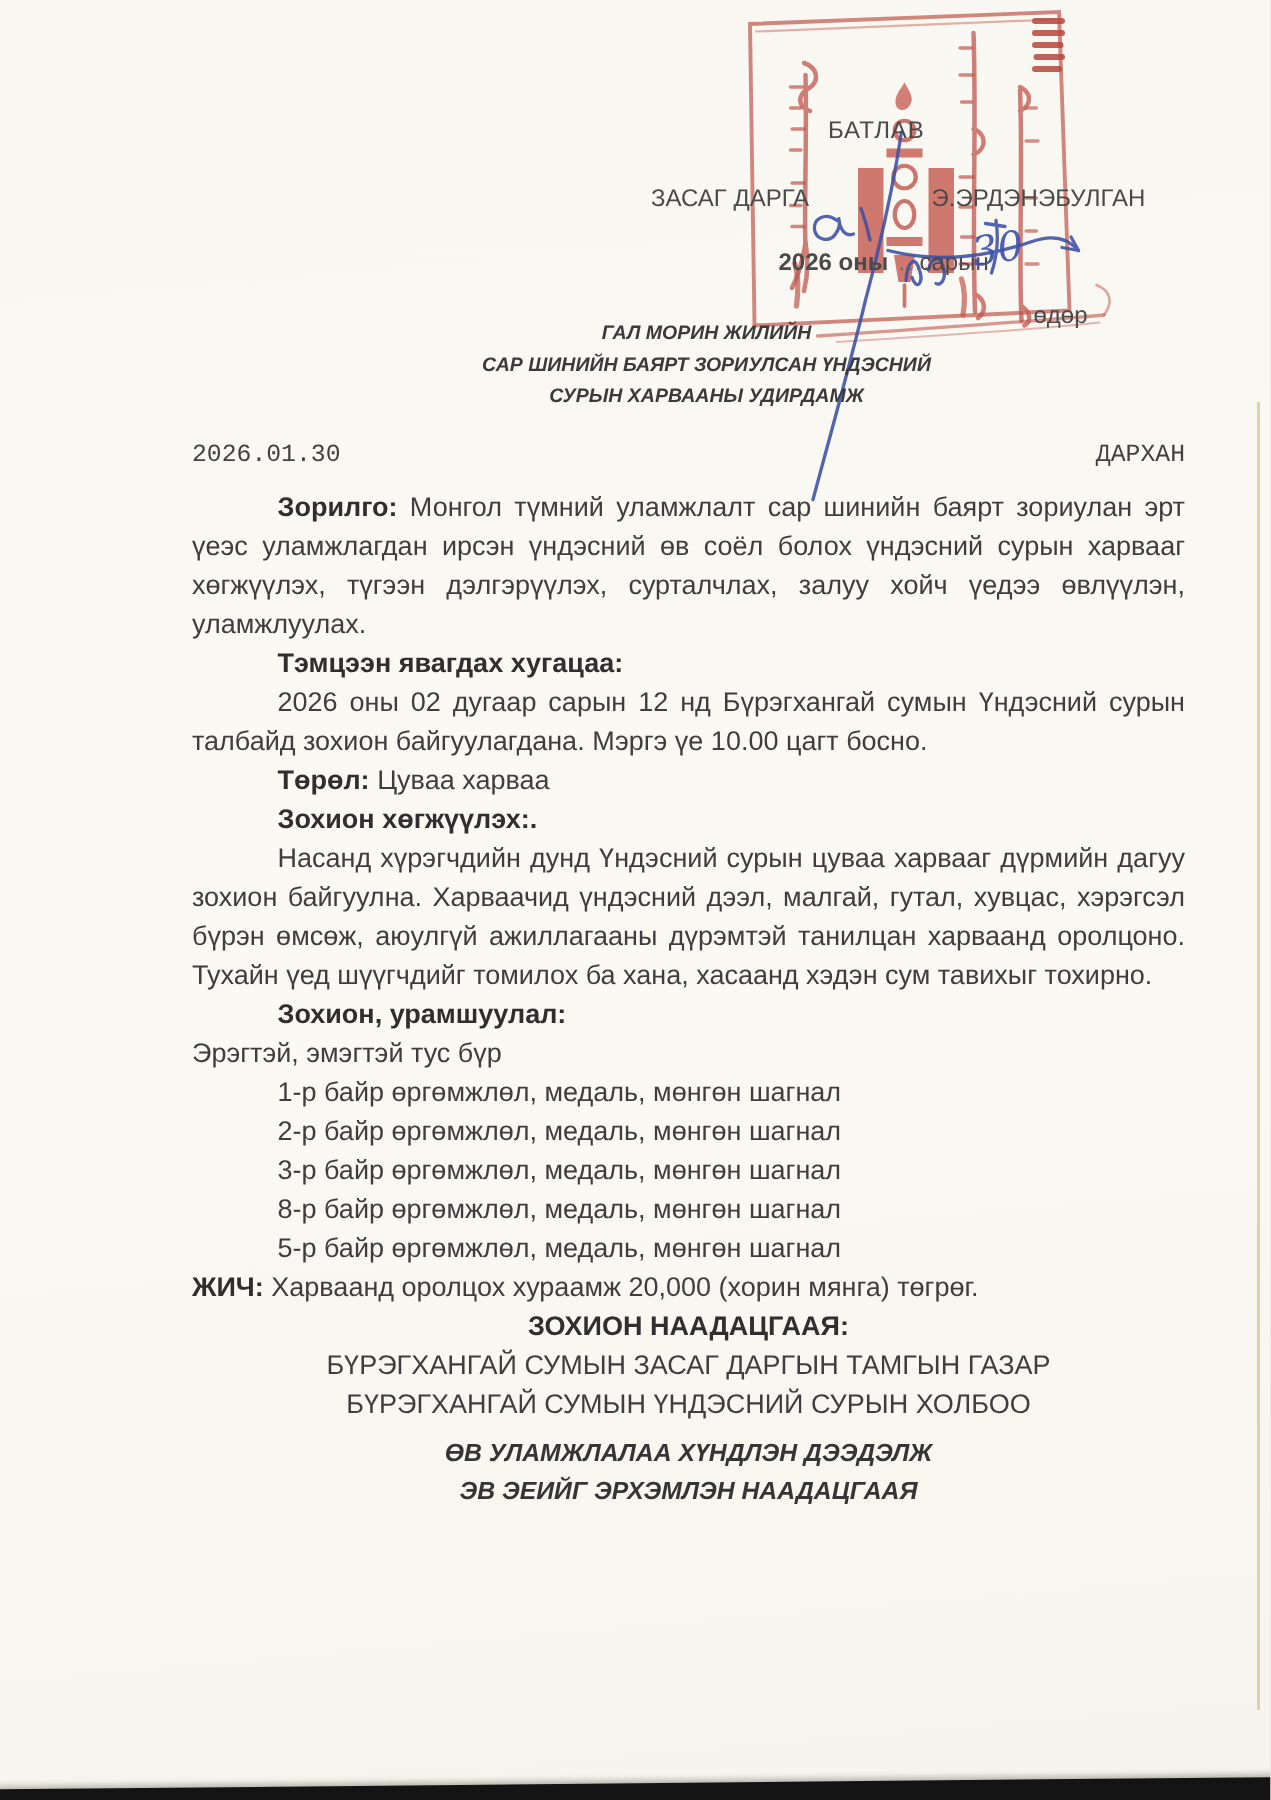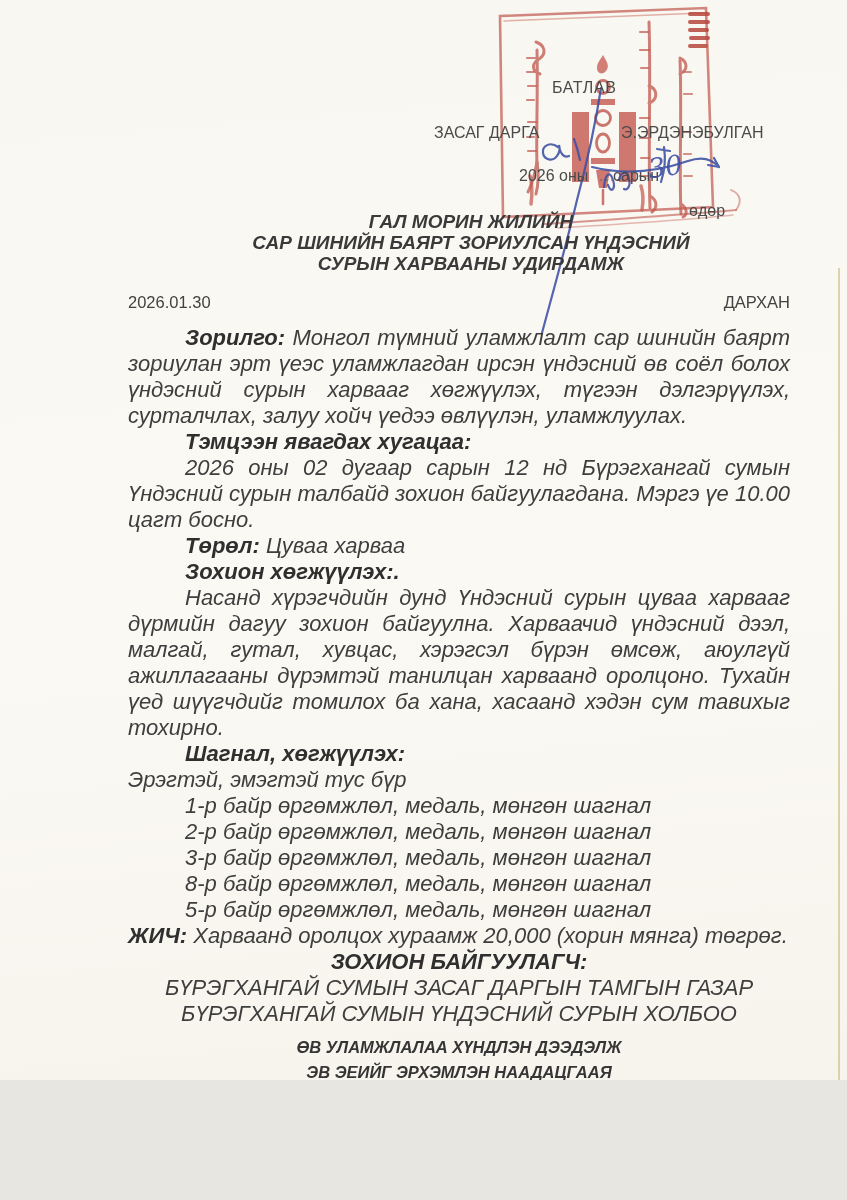--- a/index.html
+++ b/index.html
@@ -1,48 +1,48 @@
 <!DOCTYPE html>
 <html><head>
 <meta charset="utf-8">
 <style>
   html,body{margin:0;padding:0;background:#e8e6e0;}
   .page{
-    position:relative;width:847px;height:1080px;overflow:hidden;
+    position:relative;width:847px;height:1200px;overflow:hidden;
     background:linear-gradient(175deg,#f9f7f1 0%,#fbf9f4 55%,#f6f4ec 100%);
     font-family:"Liberation Sans",sans-serif;color:#3e3e3e;
   }
   .abs{position:absolute;white-space:nowrap;}
   .hdr-text{font-size:16px;color:#4a4a4a;}
   .batlav{left:552px;top:79px;letter-spacing:.6px;}
   .approver-title{left:434px;top:124px;}
   .approver-name{left:621px;top:124px;}
-  .date-prefix{left:519px;top:167px;}
+  .date-prefix{left:519px;top:167px;font-weight:bold;}
   .date-dots{left:599px;top:167px;color:#6b6b6b;letter-spacing:1px;}
   .date-saryn{left:613px;top:167px;}
   .date-suffix{left:689px;top:167px;margin-top:35px;}
   .hw-day{
     left:648px;top:151px;font-family:"DejaVu Serif",serif;font-style:italic;
     font-size:27px;color:#3d50a5;transform:rotate(-9deg);opacity:.9;
   }
   .stamp-svg{position:absolute;left:0;top:0;pointer-events:none;}
   .title{
     position:absolute;left:128px;top:211px;width:662px;text-align:center;
-    font-size:19px;font-weight:700;font-style:italic;line-height:21px;
+    font-size:13px;font-weight:700;font-style:italic;line-height:21px;
     color:#3a3a3a;transform:translateX(12px);
   }
   .meta{
     position:absolute;left:128px;top:293px;width:662px;display:flex;
-    justify-content:space-between;font-size:16.5px;color:#424242;
+    justify-content:space-between;font-size:16.5px;color:#424242;font-family:Liberation Mono, monospace;
   }
   .bodycol{
     position:absolute;left:128px;top:325px;width:662px;
     font-size:16.5px;line-height:26px;color:#3e3e3e;
   }
-  .bodycol p,.bodycol h3{margin:0;font-size:22px;line-height:26px;font-weight:400;font-style:italic;}
+  .bodycol p,.bodycol h3{margin:0;font-size:18px;line-height:26px;font-weight:400;}
   .bodycol b,.bodycol h3{font-weight:700;color:#2f2f2f;}
   .ind{text-indent:57px;}
   .just{text-align:justify;}
   .pl{padding-left:57px;}
   .m-t2{margin-top:2px;} .m-t4{margin-top:4px;} .m-t6{margin-top:6px;}
   .m-t7{margin-top:7px;} .m-t8{margin-top:8px;} .m-t9{margin-top:9px;}
   .m-t11{margin-top:11px;} .m-t26{margin-top:8px;}
   .center{text-align:center;}
   .motto{font-weight:700;font-style:italic;line-height:25px;color:#353535;}
   .edge-right{position:absolute;left:838px;top:268px;width:2px;height:872px;background:#d6cb9e;opacity:.85;}
@@ -144,33 +144,33 @@
     <h3 class="pl m-t2">Тэмцээн явагдах хугацаа:</h3>
 
     <p class="ind just">2026 оны 02 дугаар сарын 12 нд Бүрэгхангай сумын Үндэсний сурын талбайд зохион байгуулагдана. Мэргэ үе 10.00 цагт босно.</p>
 
     <p class="pl"><b>Төрөл:</b><span> Цуваа харваа</span></p>
 
     <h3 class="pl m-t9">Зохион хөгжүүлэх:.</h3>
 
     <p class="ind just m-t6">Насанд хүрэгчдийн дунд Үндэсний сурын цуваа харвааг дүрмийн дагуу зохион байгуулна.  Харваачид үндэсний дээл, малгай,  гутал,  хувцас, хэрэгсэл бүрэн өмсөж, аюулгүй ажиллагааны дүрэмтэй танилцан харваанд оролцоно. Тухайн үед шүүгчдийг томилох ба хана, хасаанд хэдэн сум тавихыг тохирно.</p>
 
-    <h3 class="pl m-t4">Шагнал, хөгжүүлэх:</h3>
+    <h3 class="pl m-t4">Зохион, урамшуулал:</h3>
 
     <p class="m-t7">Эрэгтэй, эмэгтэй тус бүр</p>
 
     <p class="pl m-t8">1-р байр өргөмжлөл, медаль, мөнгөн шагнал</p>
     <p class="pl m-t7">2-р байр өргөмжлөл, медаль, мөнгөн шагнал</p>
     <p class="pl m-t7">3-р байр өргөмжлөл, медаль, мөнгөн шагнал</p>
     <p class="pl m-t7">8-р байр өргөмжлөл, медаль, мөнгөн шагнал</p>
     <p class="pl m-t7">5-р байр өргөмжлөл, медаль, мөнгөн шагнал</p>
 
     <p class="m-t2"><b>ЖИЧ:</b><span> Харваанд оролцох хураамж 20,000 (хорин мянга) төгрөг.</span></p>
 
-    <h3 class="center m-t11">ЗОХИОН БАЙГУУЛАГЧ:</h3>
+    <h3 class="center m-t11">ЗОХИОН НААДАЦГААЯ:</h3>
 
     <p class="center m-t9">БҮРЭГХАНГАЙ СУМЫН ЗАСАГ ДАРГЫН ТАМГЫН ГАЗАР</p>
 
     <p class="center m-t6">БҮРЭГХАНГАЙ СУМЫН ҮНДЭСНИЙ СУРЫН ХОЛБОО</p>
 
     <div class="center motto m-t26">
       <div>ӨВ УЛАМЖЛАЛАА ХҮНДЛЭН ДЭЭДЭЛЖ</div>
       <div>ЭВ ЭЕИЙГ ЭРХЭМЛЭН НААДАЦГААЯ</div>
     </div>
 

